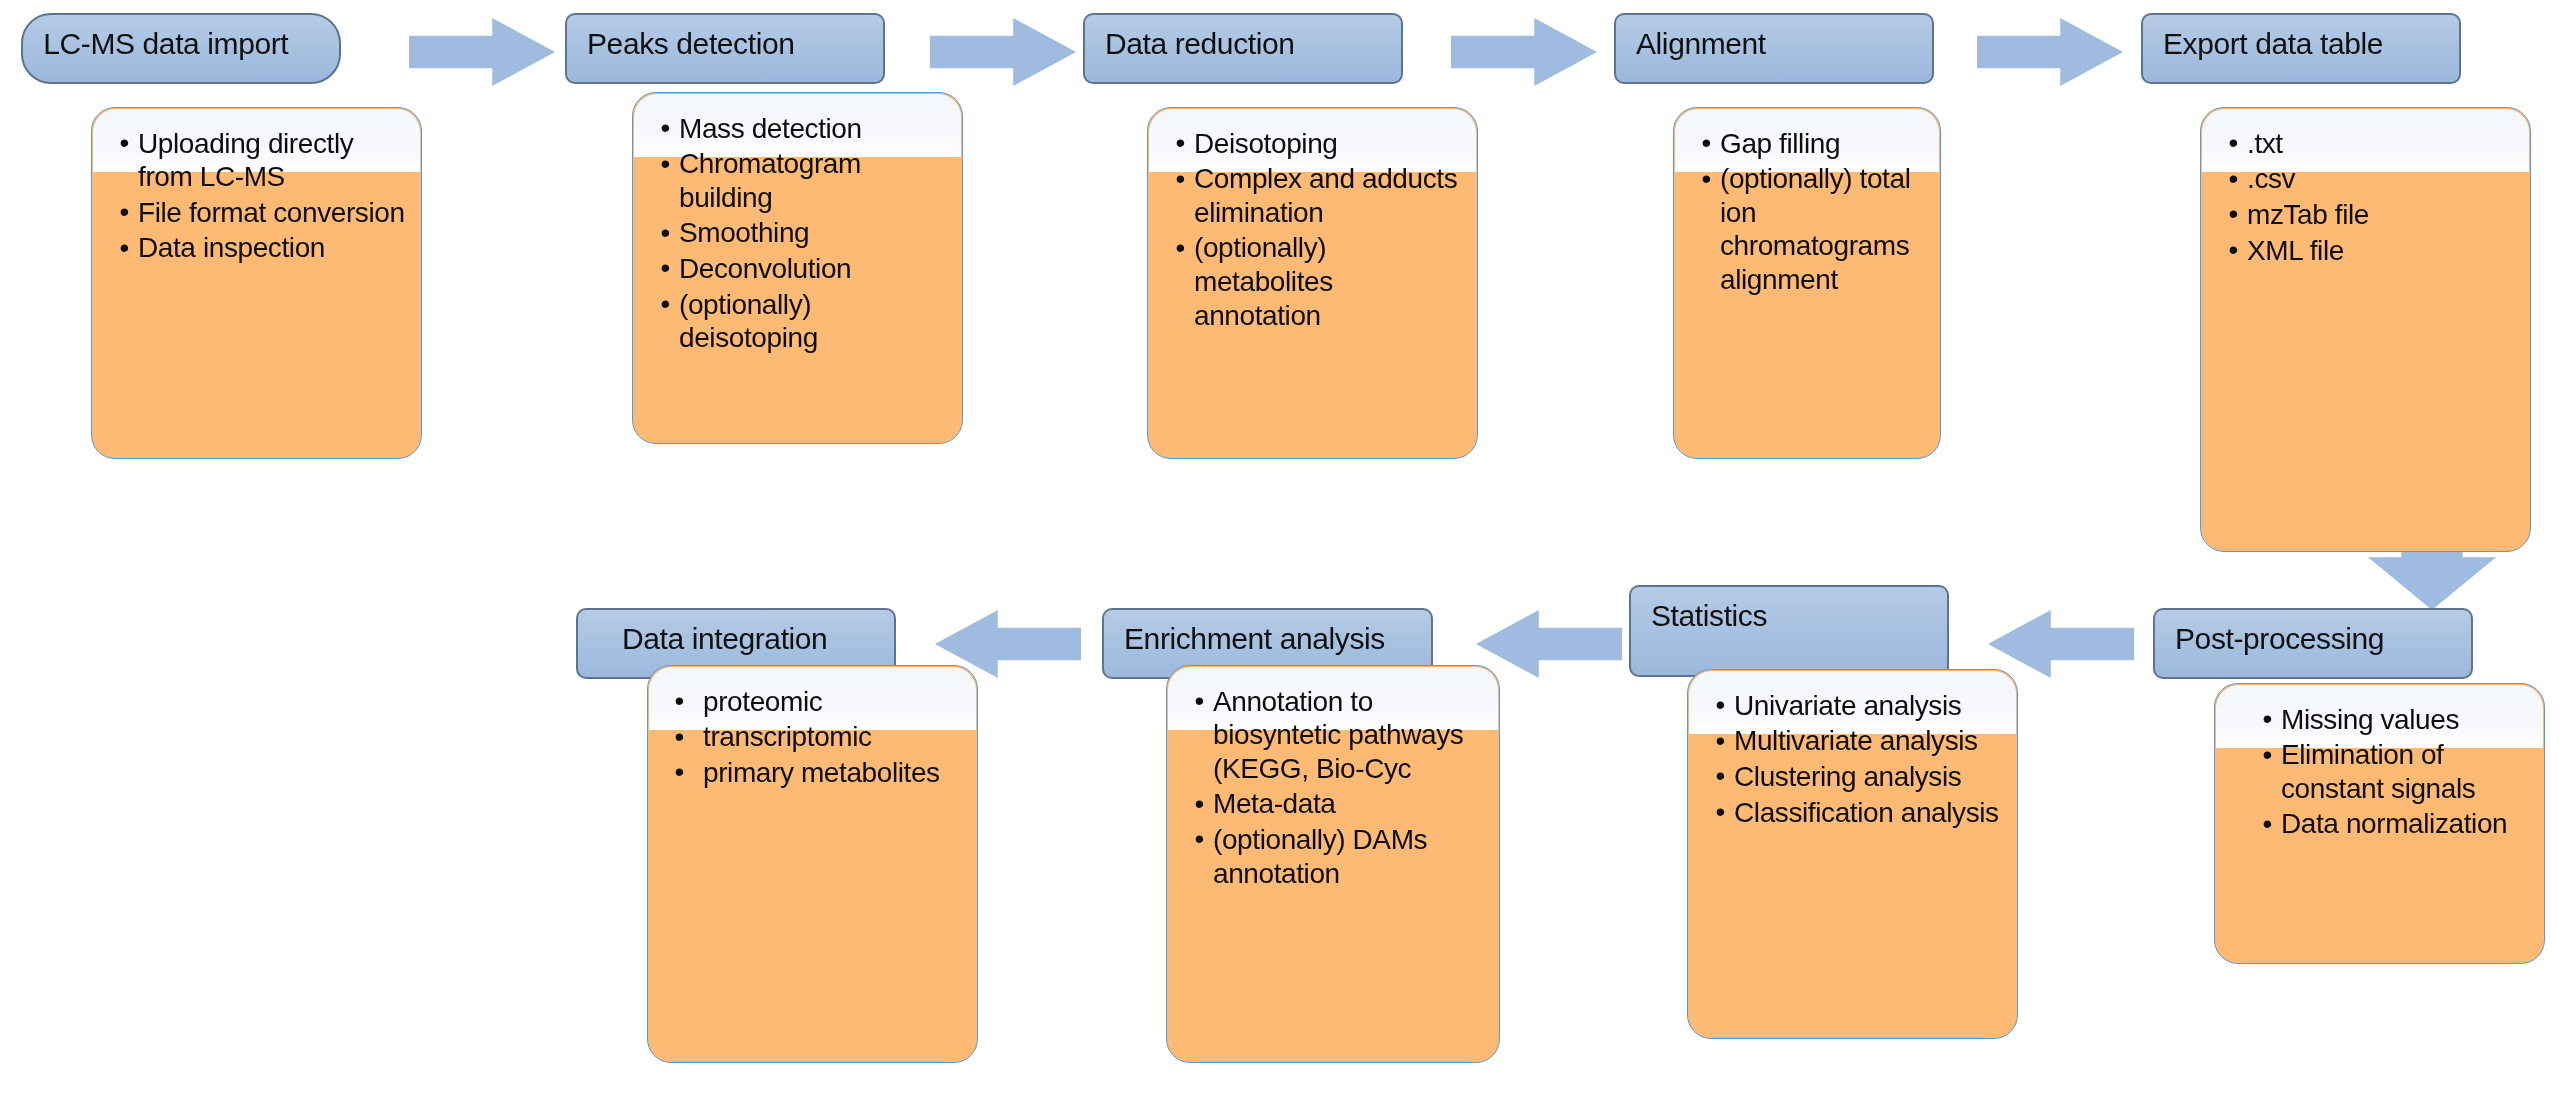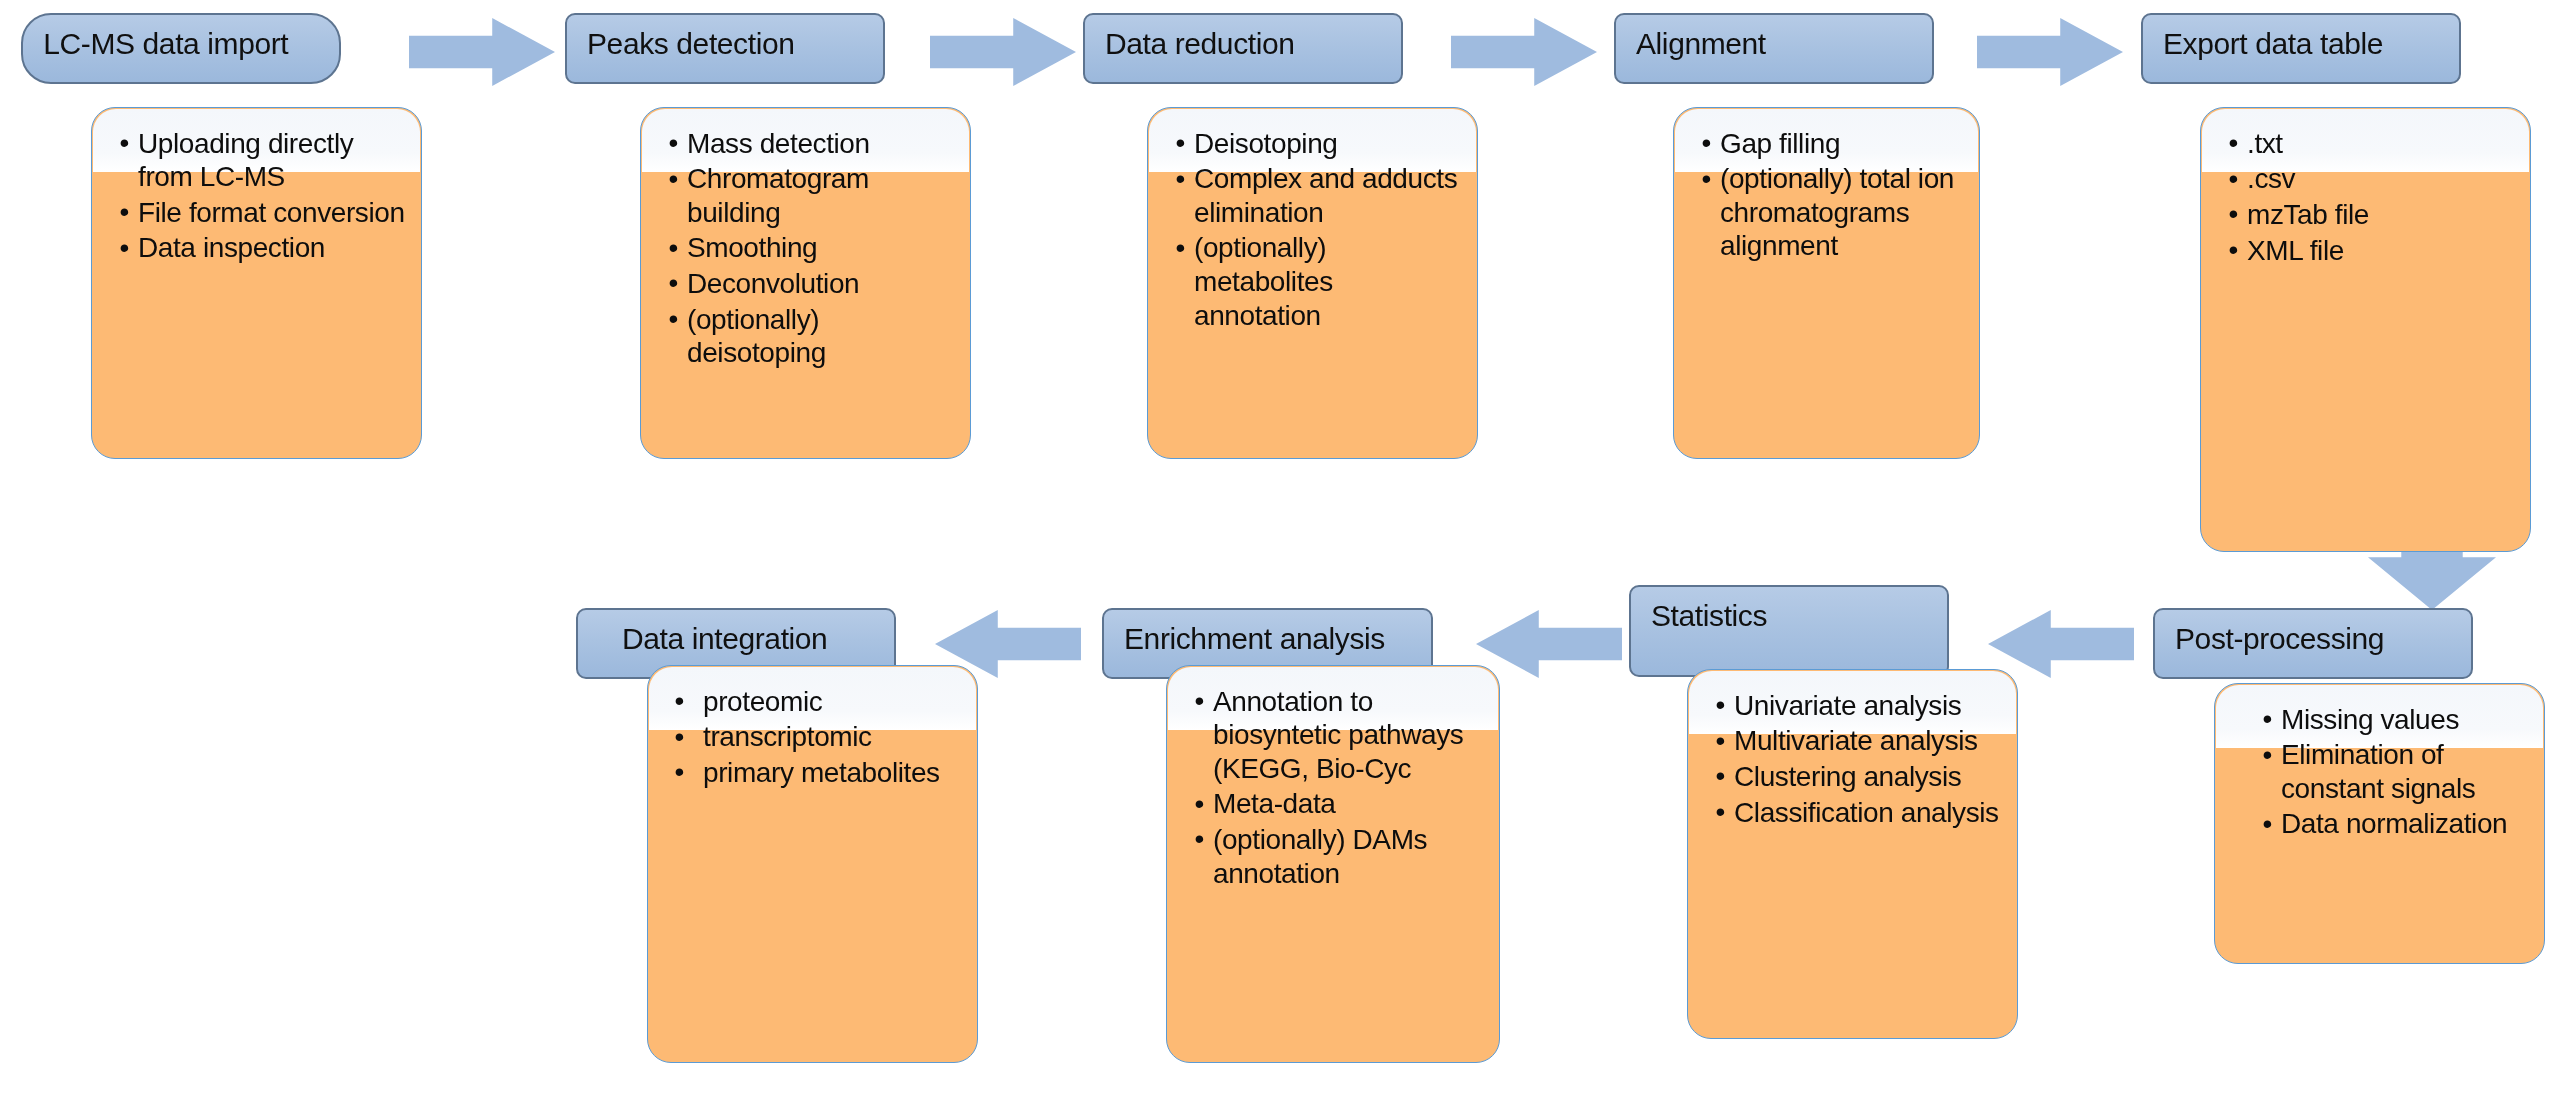--- a/index.html
+++ b/index.html
@@ -120,41 +120,41 @@
 
   <div class="card" style="left:91px;top:107px;width:331px;height:352px;">
     <div class="sheen"></div>
     <ul>
       <li>Uploading directly from LC-MS</li>
       <li>File format conversion</li>
       <li>Data inspection</li>
     </ul>
   </div>
 
-  <div class="card" style="left:632px;top:107px;width:331px;height:352px;margin-left:8px;">
+  <div class="card" style="left:632px;top:92px;width:331px;height:352px;">
     <div class="sheen"></div>
     <ul>
       <li>Mass detection</li>
       <li>Chromatogram building</li>
       <li>Smoothing</li>
       <li>Deconvolution</li>
       <li>(optionally) deisotoping</li>
     </ul>
   </div>
 
   <div class="card" style="left:1147px;top:107px;width:331px;height:352px;">
     <div class="sheen"></div>
     <ul>
       <li>Deisotoping</li>
       <li>Complex and adducts elimination</li>
       <li>(optionally) metabolites annotation</li>
     </ul>
   </div>
 
-  <div class="card" style="left:1673px;top:107px;width:307px;height:352px;">
+  <div class="card" style="left:1673px;top:107px;width:268px;height:352px;">
     <div class="sheen"></div>
     <ul>
       <li>Gap filling</li>
       <li>(optionally) total ion chromatograms alignment</li>
     </ul>
   </div>
 
   <div class="card" style="left:2200px;top:107px;width:331px;height:445px;">
     <div class="sheen"></div>
     <ul>

